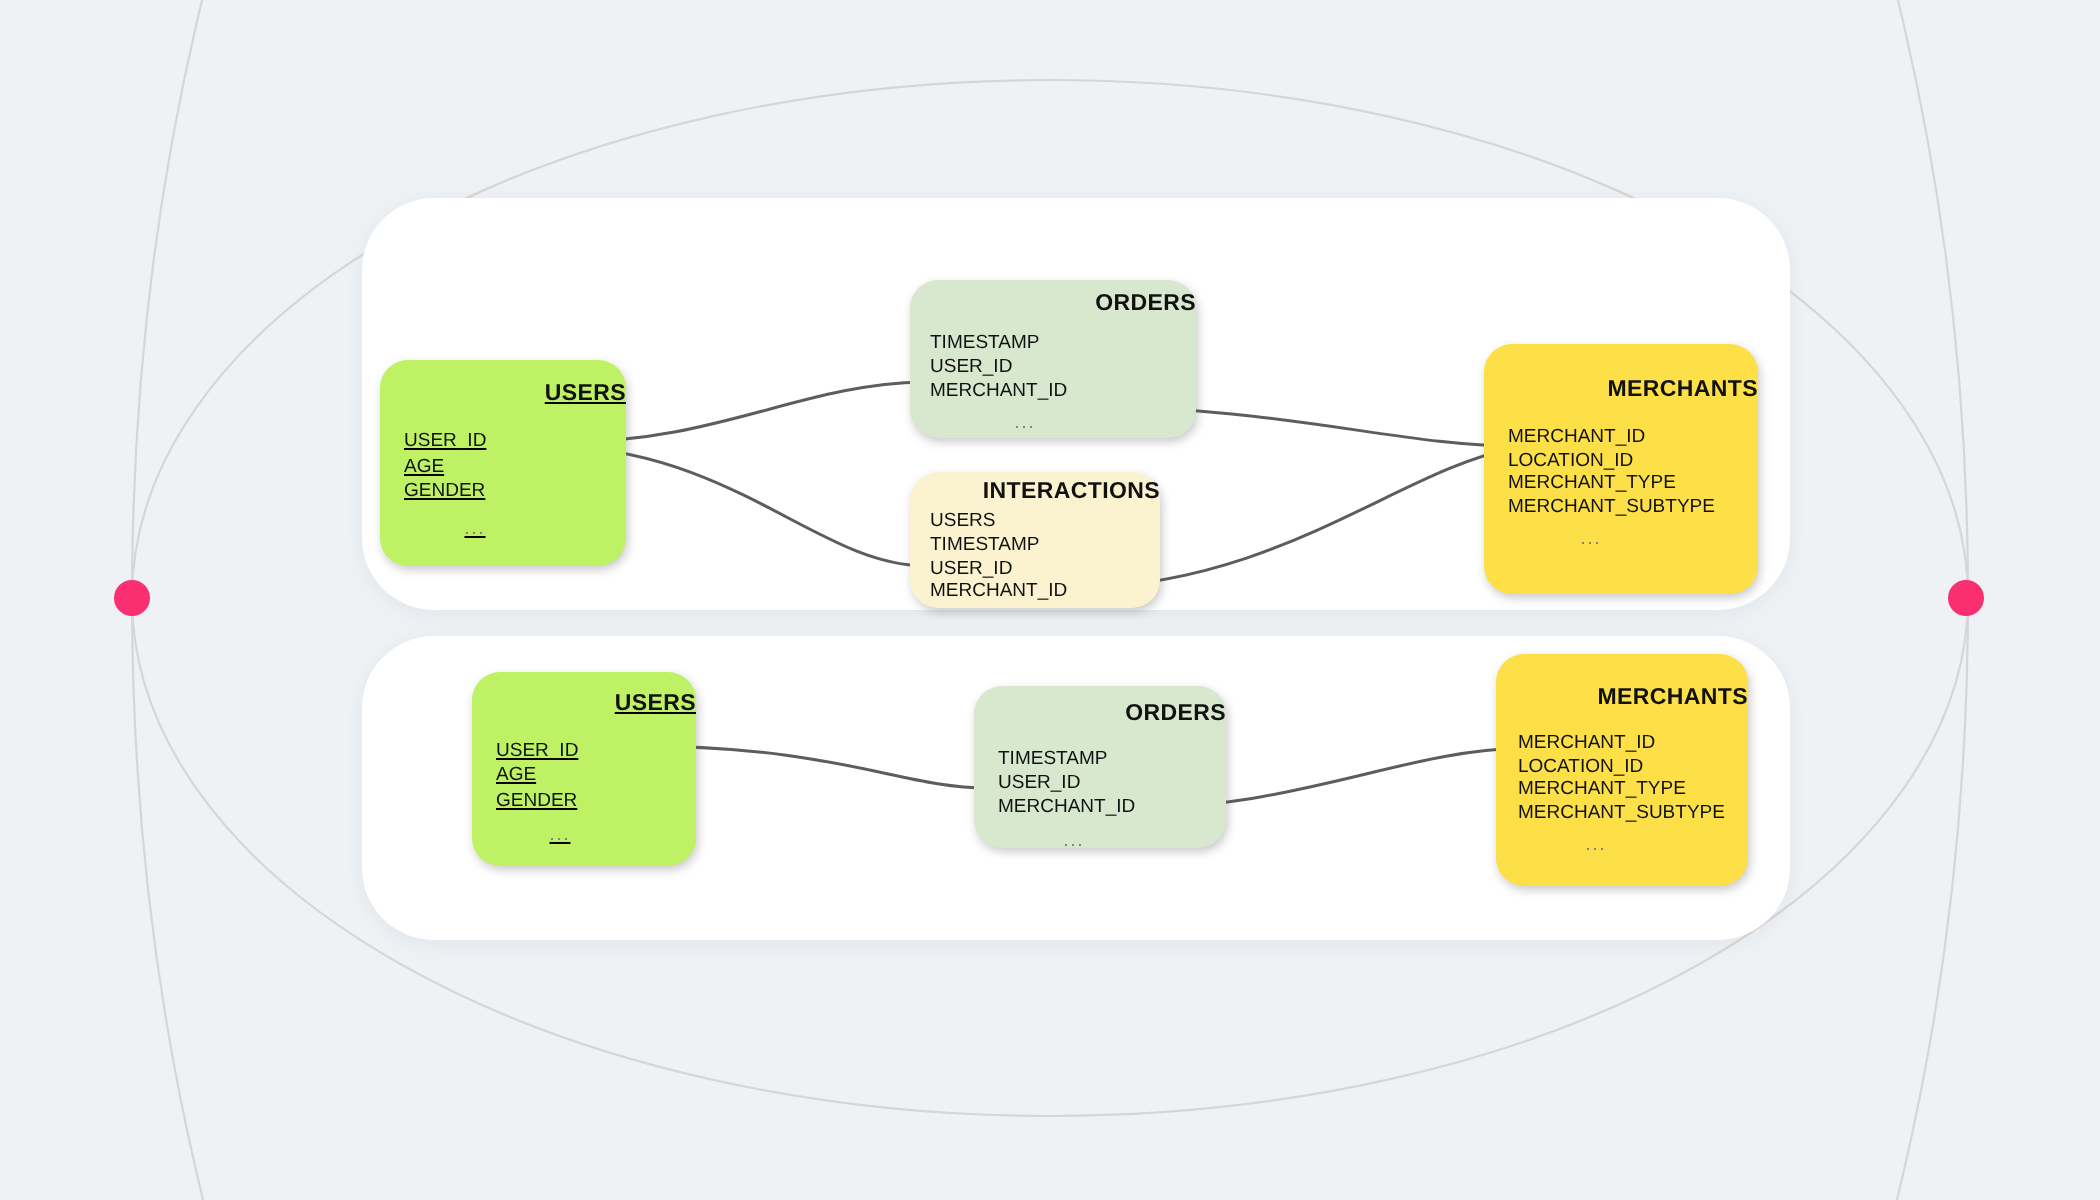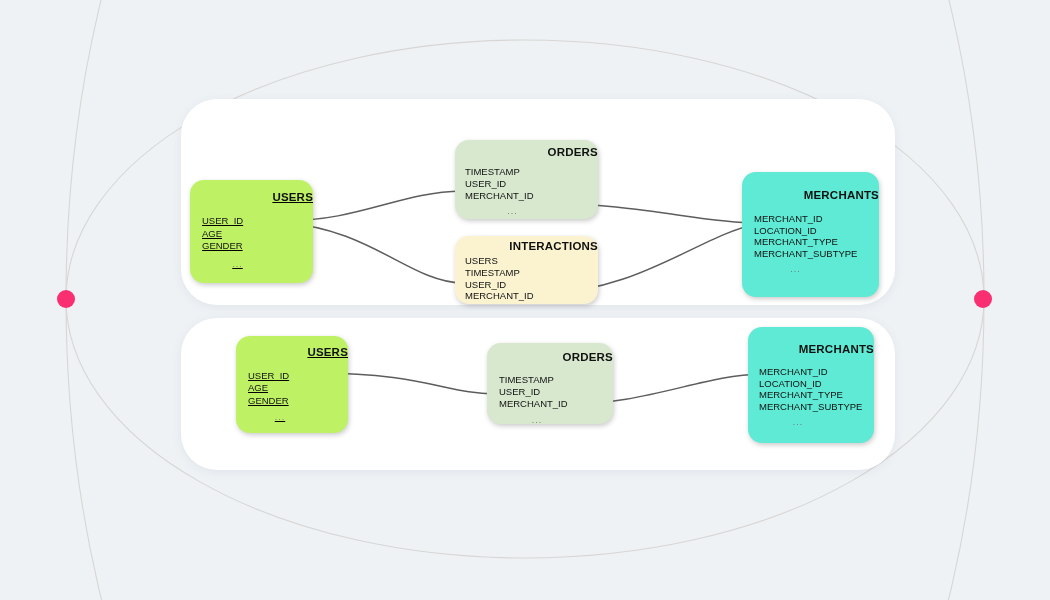--- a/index.html
+++ b/index.html
@@ -25,35 +25,35 @@
   .entity .ent-title{
     text-align:right;font-weight:bold;color:#111;
     letter-spacing:.2px;
   }
   .entity .fields{color:#111;}
   .entity .fields div{white-space:nowrap;}
   .ellipsis{text-align:center;color:#777;letter-spacing:1px;}
 
   .pink{background:#bef264;text-decoration:underline;}
   .green{background:#d8e8cf;}
-  .orange{background:#5eead4;}
+  .orange{background:#fde047;}
   .yellow{background:#fbf3d0;}
 
   
   #ent-users-top{left:190px;top:180px;width:123px;height:103px;}
   #ent-users-top .ent-title{font-size:11.5px;padding-top:11px;}
   #ent-users-top .fields{font-size:9.5px;line-height:12.5px;padding:12px 0 0 12px;}
   #ent-users-top .ellipsis{font-size:9px;padding-top:6px;padding-right:28px;}
 
   #ent-orders-top{left:455px;top:140px;width:143px;height:79px;}
   #ent-orders-top .ent-title{font-size:11.5px;padding-top:6px;}
   #ent-orders-top .fields{font-size:9.5px;line-height:12.2px;padding:8px 0 0 10px;}
   #ent-orders-top .ellipsis{font-size:9px;padding-top:3px;padding-right:28px;}
 
-  #ent-interactions-top{left:455px;top:236px;width:143px;height:68px;}
+  #ent-interactions-top{left:455px;top:236px;width:125px;height:68px;}
   #ent-interactions-top .ent-title{font-size:11.5px;padding-top:4px;}
   #ent-interactions-top .fields{font-size:9.5px;line-height:11.8px;padding:3px 0 0 10px;}
 
   #ent-merchants-top{left:742px;top:172px;width:137px;height:125px;}
   #ent-merchants-top .ent-title{font-size:11.5px;padding-top:17px;}
   #ent-merchants-top .fields{font-size:9.5px;line-height:11.6px;padding:12px 0 0 12px;}
   #ent-merchants-top .ellipsis{font-size:9px;padding-top:5px;padding-right:30px;}
 
   
   #ent-users-bot{left:236px;top:336px;width:112px;height:97px;}

